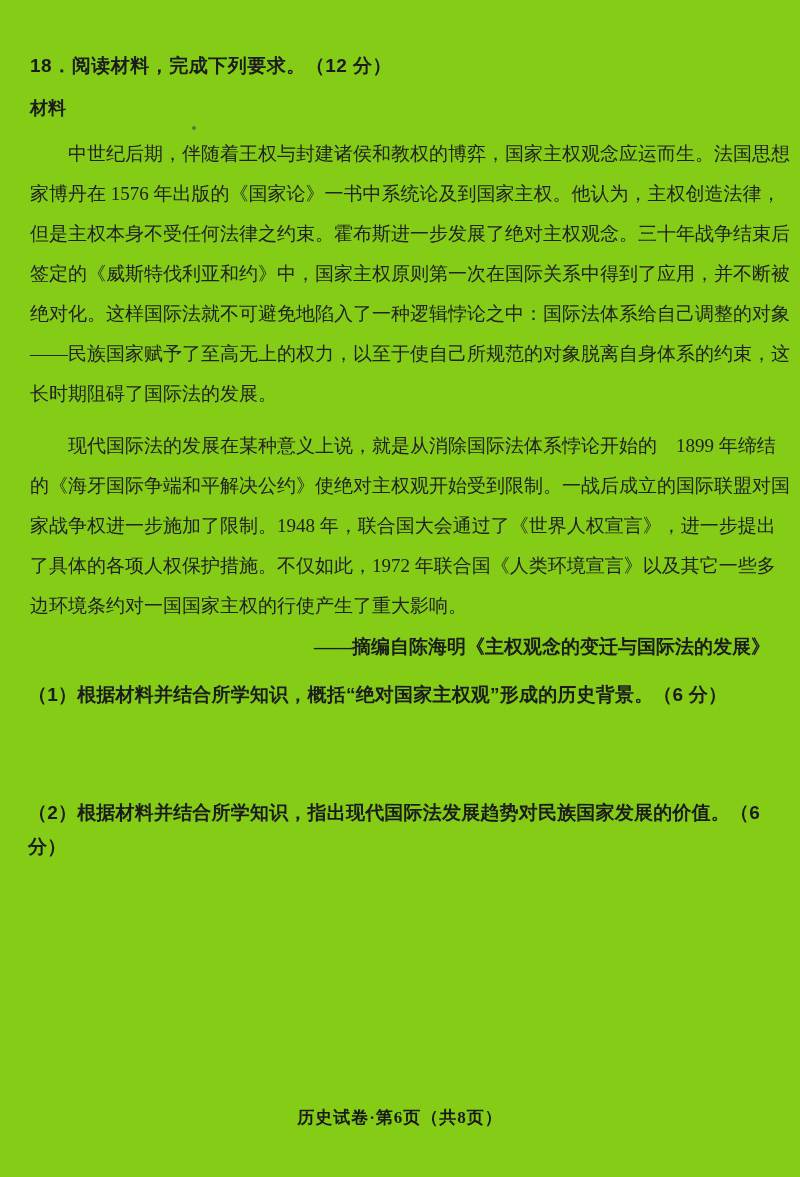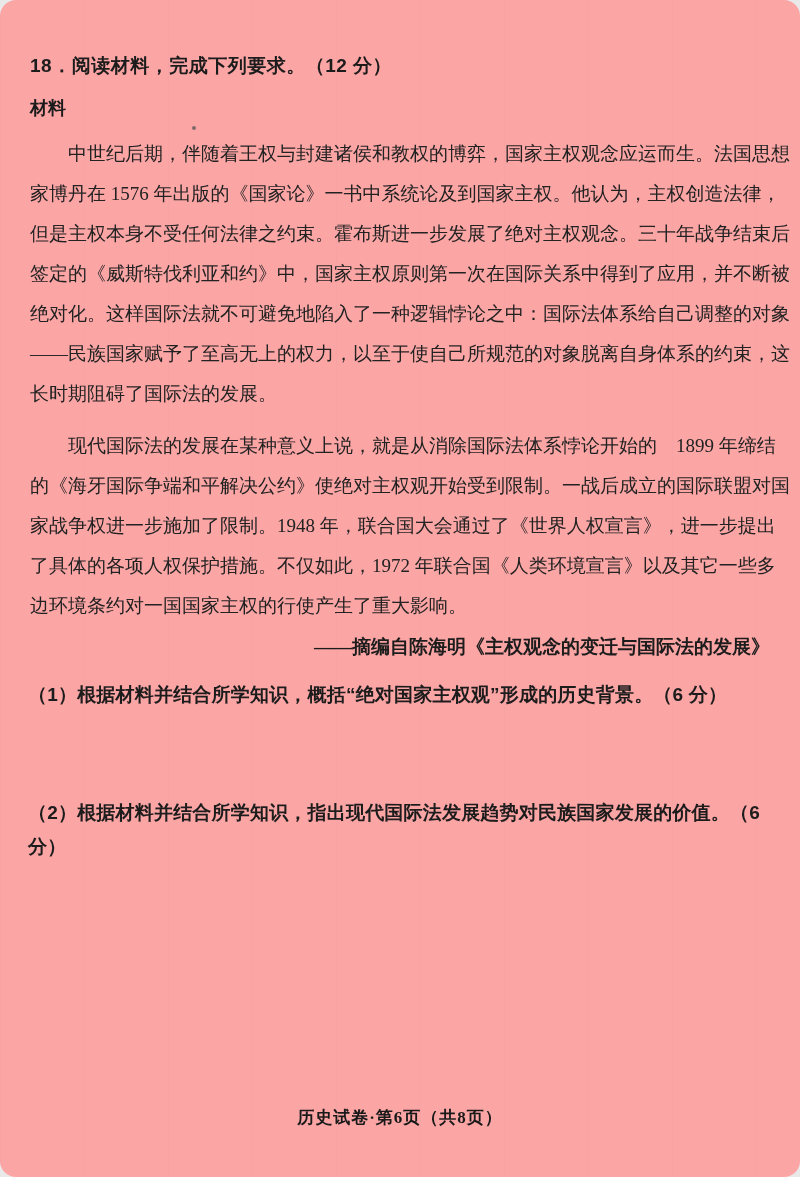--- a/index.html
+++ b/index.html
@@ -4,24 +4,23 @@
 <style>
   * { margin: 0; padding: 0; box-sizing: border-box; }
   html, body { background: #e9e9e9; }
   body {
     width: 800px; height: 1177px;
     font-family: "Liberation Serif", "DejaVu Serif", serif;
     position: relative;
   }
   .page {
     position: absolute; inset: 0;
-    background: #fca5a5;
+    background: #84cc16;
     color: #1c1c1c;
     overflow: hidden;
-    border-radius: 16px;
   }
   
   .page::before {
     content: "";
     position: absolute; inset: 0;
     background-image: repeating-linear-gradient(
       to right,
       rgba(120,130,140,0.05) 0px, rgba(120,130,140,0.05) 1px,
       transparent 1px, transparent 84px);
     pointer-events: none;

